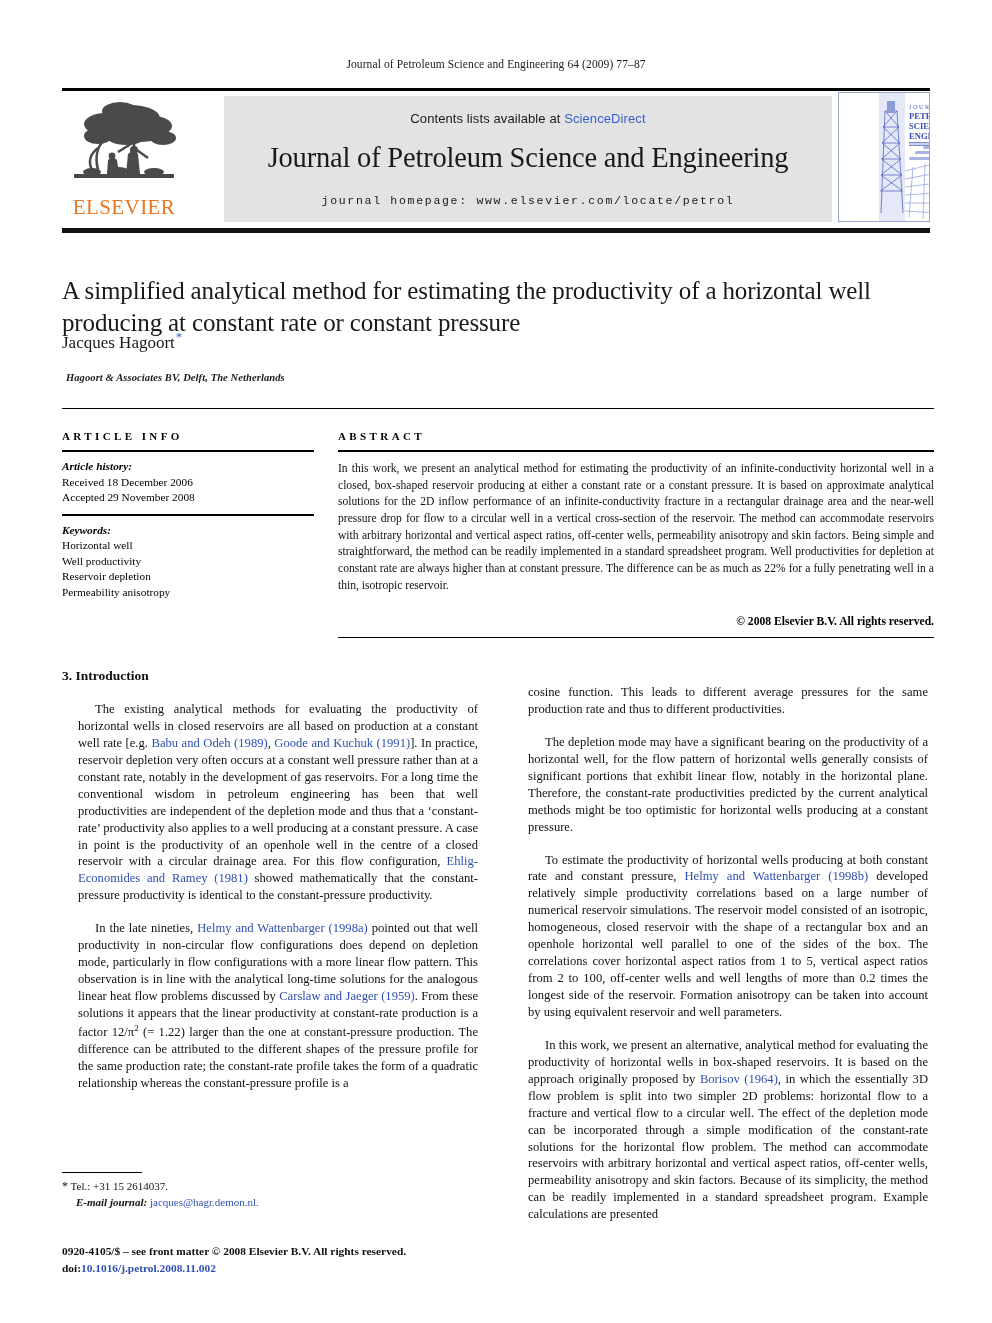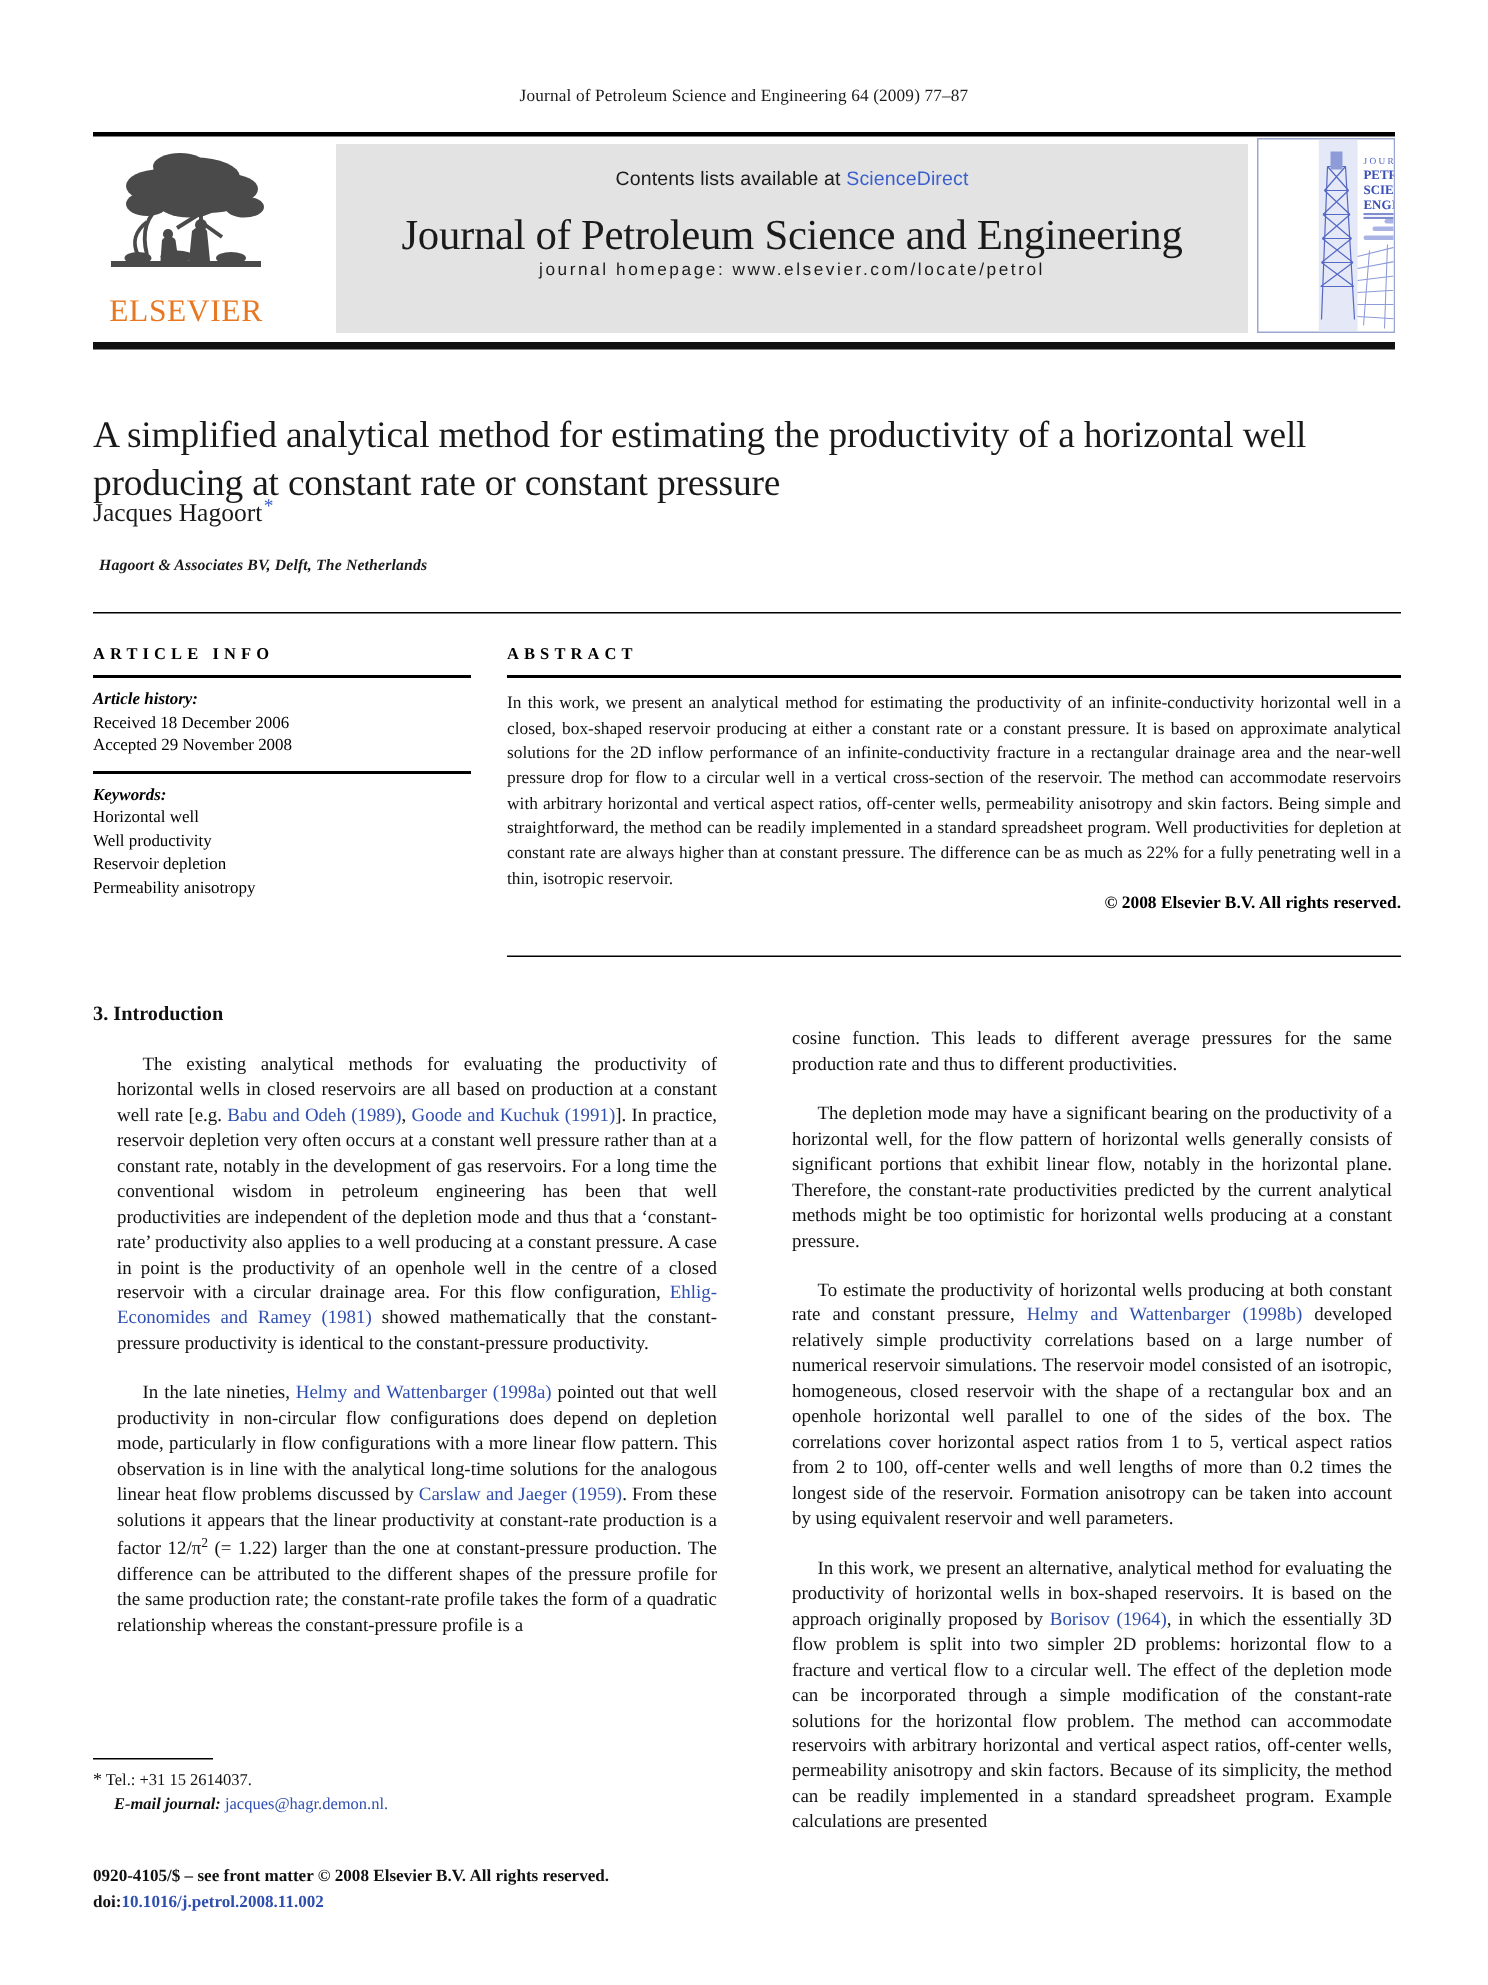--- a/index.html
+++ b/index.html
@@ -91,23 +91,24 @@
     text-decoration: none;
   }
   .banner-title {
     font-family: "Liberation Serif", serif;
     font-size: 28.5px;
     color: #1a1a1a;
     margin-top: 16px;
     letter-spacing: -0.2px;
   }
   .banner-homepage {
-    font-family: Liberation Sans, sans-serif;
+    font-family: Liberation Mono, monospace;
     font-size: 11.5px;
     color: #1a1a1a;
+    margin-top: 20px;
     letter-spacing: 1.7px;
   }
 
   
   .cover {
     position: absolute;
     right: 0px; top: 4px;
     width: 92px;
     height: 130px;
     border: 1px solid #9aa7d0;
@@ -181,21 +182,21 @@
   .info-head { font-style: italic; font-weight: bold; }
   .info-line { font-weight: normal; }
   .abs-body {
     margin-top: 9px;
     font-size: 11.6px;
     line-height: 1.44;
     text-align: justify;
     color: #111;
   }
   .abs-copy {
-    margin-top: 0;
+    margin-top: 20px;
     text-align: right;
     font-size: 11.6px;
     font-weight: bold;
   }
   .abs-rule {
     position: absolute;
     left: 338px; top: 637px;
     width: 596px; height: 1px;
     background: #000;
   }

